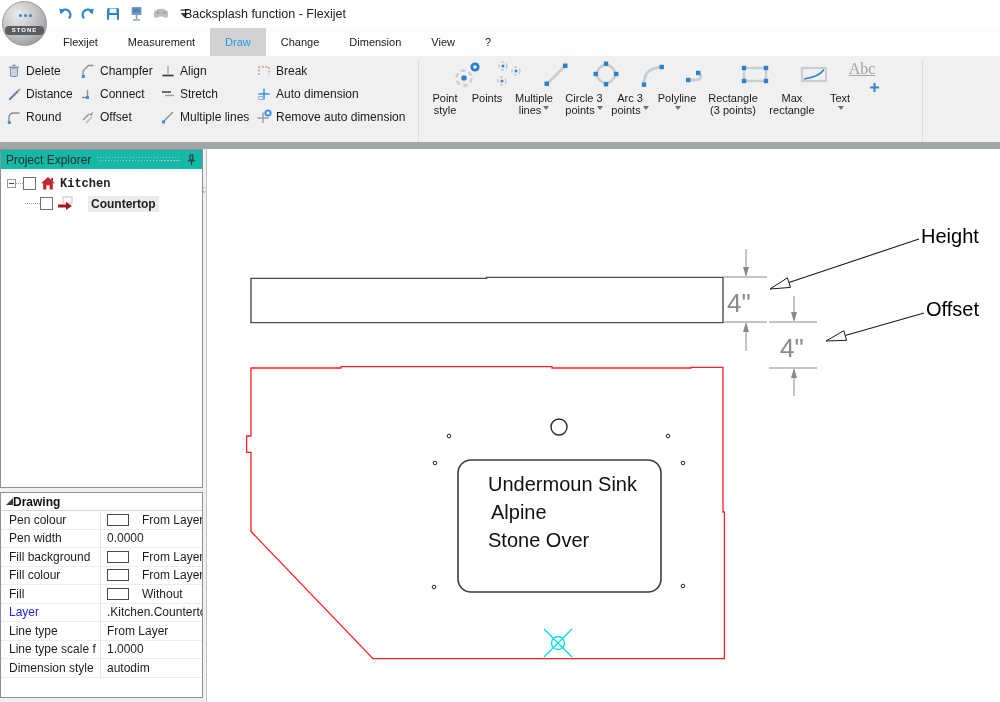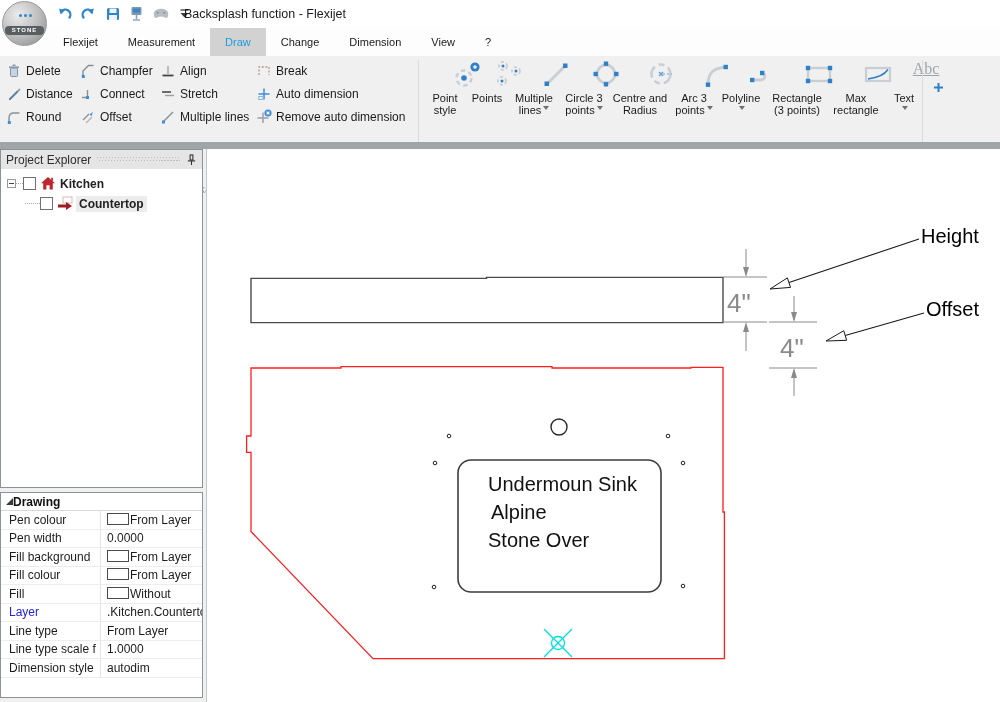--- a/index.html
+++ b/index.html
@@ -34,40 +34,40 @@
   .vsep { width:1px; background:#dcdcdc; top:4px; height:132px; }
   .el-row { left:424px; top:2px; display:flex; align-items:flex-start; }
   .lbtn { display:flex; flex-direction:column; align-items:center; padding-top:2px; }
   .lbtn .licon { height:30px; display:flex; align-items:flex-start; justify-content:center;margin-left:44px; }
   .lbtn .llab { font-size:11px; line-height:12px; color:#1b1b1b; text-align:center; margin-top:2px; white-space:nowrap; }
   .dd { display:inline-block; width:0; height:0; border:3px solid transparent; border-top:4px solid #6f6f6f; margin-left:2px; vertical-align:1px; }
   .dd-below { margin-top:2px; }
 
   
   .panel { background:#fff; border:1px solid #8d9298; }
-  .phead { height:19px; display:flex; align-items:center; padding:0 5px; font-size:12px; color:#2e2e2e; background:#e5e5e5; }
+  .phead { height:19px; display:flex; align-items:center; padding:0 5px; font-size:12px; color:#2e2e2e; background:#14b8a6; }
   .dotfill { flex:1; height:5px; margin:0 6px;
     background-image:repeating-linear-gradient(90deg,#bdbdbd 0 1px,transparent 1px 3px),repeating-linear-gradient(90deg,transparent 0 1.5px,#bdbdbd 1.5px 2.5px,transparent 2.5px 3px);
     background-size:100% 1px,100% 1px; background-position:0 0,0 3px; background-repeat:no-repeat; }
   .explorer { left:0; top:149px; width:203px; height:339px; }
   .props { left:0; top:492px; width:203px; height:206px; }
 
   .trow { display:flex; align-items:center; height:19px; font-size:12px; font-weight:bold; color:#222; }
   .expander { width:9px; height:9px; border:1px solid #9a9a9a; background:#fff; position:relative; flex:none; }
   .expander i { position:absolute; left:1px; top:3px; width:5px; height:1px; background:#444; }
   .cbox { width:13px; height:13px; border:1px solid #707070; background:#fff; flex:none; }
   .dots-h { height:0; border-top:1px dotted #a8a8a8; flex:none; }
   .sel { background:#ececec; padding:1px 3px; }
 
   .psec { height:18px; display:flex; align-items:center; gap:0; font-size:12px; font-weight:bold; color:#111; padding-left:5px; border-bottom:1px solid #d8d8d8; }
   .tri { width:0; height:0; border-left:7px solid transparent; border-bottom:7px solid #3a3a3a; }
   .prow { display:flex; height:18.5px; align-items:center; border-bottom:1px solid #ededee; font-size:12px; color:#1c1c1c; }
   .plabel { width:100px; padding-left:8px; border-right:1px solid #e4e4e6; white-space:nowrap; overflow:hidden; align-self:stretch; display:flex; align-items:center; }
   .plabel.link { color:#2323e0; }
-  .pval { flex:1; padding-left:6px; display:flex; align-items:flex-start; gap:1px; overflow:hidden; white-space:nowrap; }
+  .pval { flex:1; padding-left:6px; display:flex; align-items:center; gap:13px; overflow:hidden; white-space:nowrap; }
   .swatch { width:22px; height:12px; background:#fff; border:1px solid #4a4a4a; flex:none; }
 
   
   .canvas { left:206px; top:149px; width:794px; height:553px; background:#fff; border-left:1px solid #c2c6c8; }
   svg text { font-family:"Liberation Sans", sans-serif; }
 </style>
 </head>
 <body>
 
 <div class="abs titlebar">
@@ -279,30 +279,20 @@
             <g fill="#2f80c7">
               <rect x="12.8" y="1.5" width="4.4" height="4.4"></rect>
               <rect x="2.5" y="11.8" width="4.4" height="4.4"></rect>
               <rect x="23.1" y="11.8" width="4.4" height="4.4"></rect>
               <rect x="12.8" y="22.1" width="4.4" height="4.4"></rect>
             </g>
           </svg>
         </div>
       <div class="llab"><span>Circle 3</span><br><span>points</span><i class="dd"></i></div>
     </div>
-    <div class="lbtn" style="width:64px">
-      <div class="licon">
-          <svg width="30" height="30" viewBox="0 0 30 30">
-            <circle cx="14" cy="14" r="9.5" fill="none" stroke="#c9ced2" stroke-width="2.6" stroke-dasharray="12 4 6 4"></circle>
-            <path d="M12,12 l4,4 M16,12 l-4,4" stroke="#5aa0dc" stroke-width="1.4"></path>
-            <line x1="16" y1="14" x2="25" y2="14" stroke="#8fb9e0" stroke-width="1.3" stroke-dasharray="2 2"></line>
-          </svg>
-        </div>
-      <div class="llab"><span>Centre and</span><br><span>Radius</span></div>
-    </div>
     <div class="lbtn" style="width:44px">
       <div class="licon">
           <svg width="30" height="30" viewBox="0 0 30 30">
             <path d="M7,25 C7,13 12,8 25,7" fill="none" stroke="#c9ced2" stroke-width="2.8"></path>
             <rect x="4.8" y="22.5" width="4.4" height="4.4" fill="#2f80c7"></rect>
             <rect x="22.5" y="4.8" width="4.4" height="4.4" fill="#2f80c7"></rect>
           </svg>
         </div>
       <div class="llab"><span>Arc 3</span><br><span>points</span><i class="dd"></i></div>
     </div>
@@ -359,40 +349,40 @@
 <div class="abs panel explorer">
   <div class="phead">
     <span>Project Explorer</span>
     <span class="dotfill"></span>
     <svg width="11" height="12" viewBox="0 0 12 13">
         <rect x="4.5" y="1" width="3" height="5.5" fill="none" stroke="#333" stroke-width="1.2"></rect>
         <line x1="2" y1="7.5" x2="10" y2="7.5" stroke="#333" stroke-width="1.2"></line>
         <line x1="6" y1="7.5" x2="6" y2="12" stroke="#333" stroke-width="1.2"></line>
       </svg>
   </div>
-  <div class="trow" style="margin:5px 0 0 6px;">
+  <div class="trow" style="margin:5px 0 0 6px;font-family:Liberation Mono, monospace;">
     <span class="expander">
         <i></i>
       </span>
     <span class="dots-h" style="width:7px"></span>
     <span class="cbox"></span>
     <svg width="16" height="15" viewBox="0 0 16 15" style="margin-left:4px">
         <path d="M8,1 L15,7.2 L12.8,7.2 L12.8,13.5 L9.6,13.5 L9.6,9.3 L6.4,9.3 L6.4,13.5 L3.2,13.5 L3.2,7.2 L1,7.2 Z" fill="#c0272d"></path>
         <rect x="11.2" y="1.8" width="1.8" height="3" fill="#c0272d"></rect>
       </svg>
     <span style="margin-left:4px">Kitchen</span>
   </div>
   <div class="trow" style="margin:1px 0 0 24px;">
     <span class="dots-h" style="width:15px"></span>
     <span class="cbox"></span>
     <svg width="18" height="16" viewBox="0 0 18 16" style="margin-left:3px">
         <rect x="7" y="1" width="9" height="6" fill="#fff" stroke="#d8b8b8"></rect>
         <path d="M2,8.5 L10,8.5 L10,6 L16,10 L10,14 L10,11.5 L2,11.5 Z" fill="#9e1b20"></path>
       </svg>
-    <span class="sel" style="margin-left:2px">Countertop</span>
+    <span class="sel" style="margin-left:14px">Countertop</span>
   </div>
 </div>
 
 <div class="abs panel props">
   <div class="psec">
     <span class="tri"></span>
     <span>Drawing</span>
   </div>
   <div class="prow">
     <span class="plabel">Pen colour</span>

